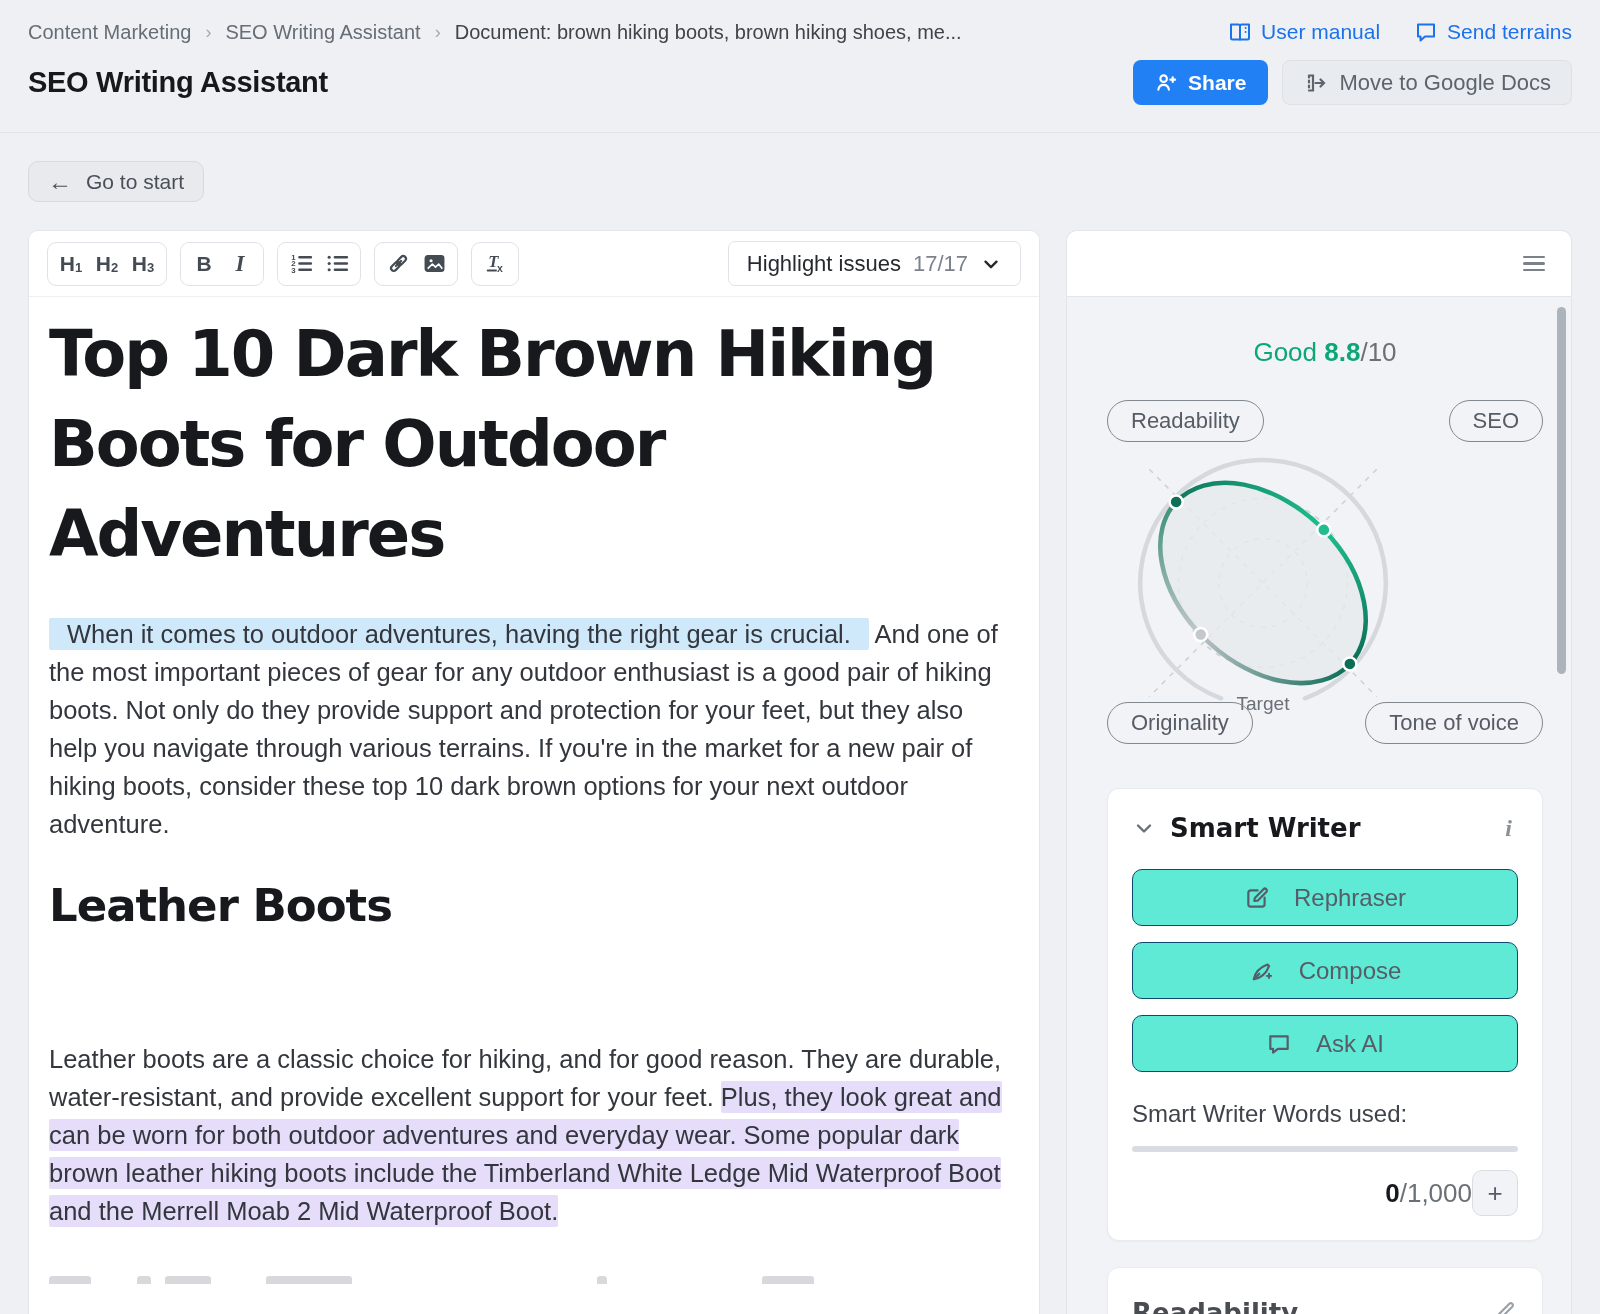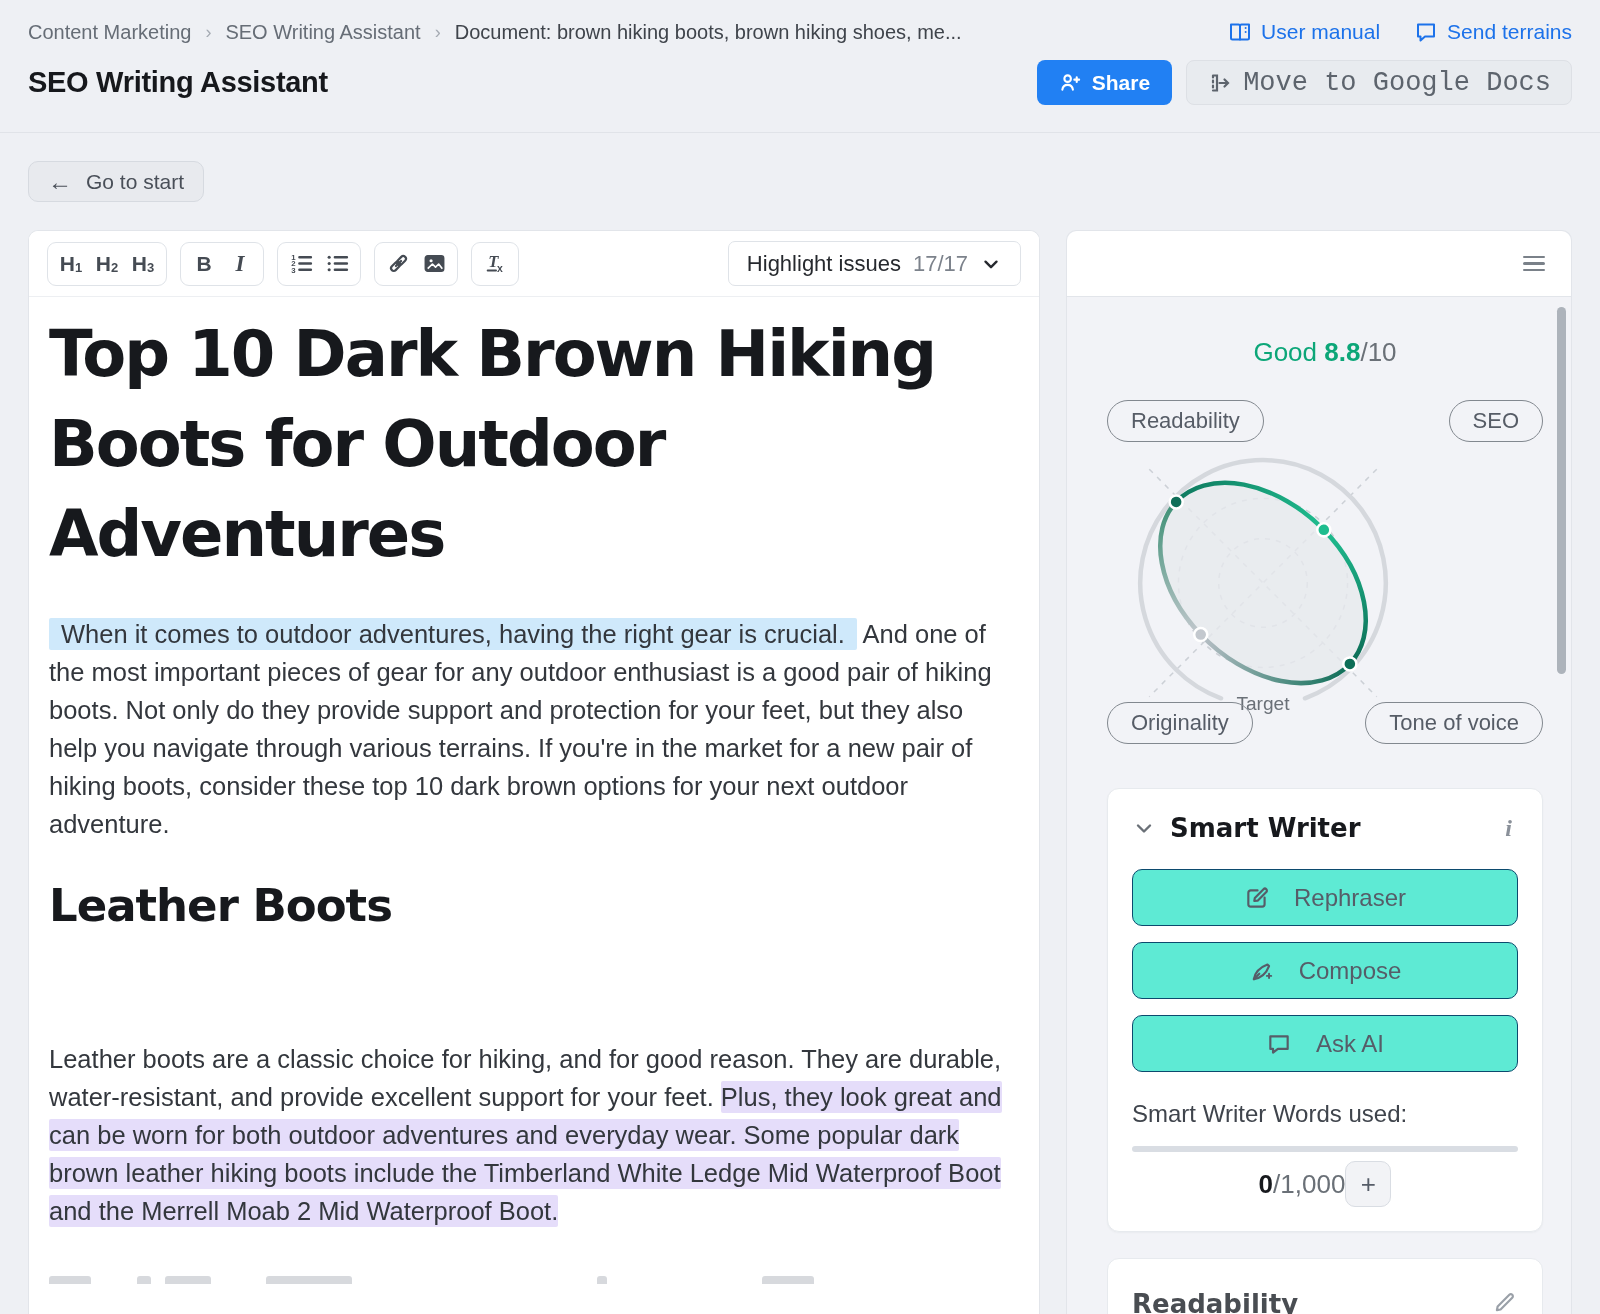--- a/index.html
+++ b/index.html
@@ -17,21 +17,21 @@
   .crumb.current { color:#3f444b; }
   .crumb-sep { color:#a5abb3; margin:0 14px; font-size:18px; }
   .top-links { margin-left:auto; display:flex; gap:34px; }
   .top-link { display:flex; align-items:center; gap:9px; color:#1c72ea; font-size:21px; cursor:pointer; }
   .title-row { display:flex; align-items:center; margin-top:16px; }
   .page-title { font-size:29px; font-weight:bold; color:#16181c; letter-spacing:-.3px; }
   .title-actions { margin-left:auto; display:flex; gap:14px; }
   .btn-share { display:flex; align-items:center; gap:10px; background:#2180f3; color:#fff;
     border:none; border-radius:8px; height:45px; padding:0 22px; font-size:21px; font-weight:bold; cursor:pointer; }
   .btn-move { display:flex; align-items:center; gap:12px; background:#e8ebef; color:#5d646d;
-    border:1px solid #dde0e5; border-radius:8px; height:45px; padding:0 20px; font-size:27px; cursor:pointer;font-family:Liberation Mono, monospace; }
+    border:1px solid #dde0e5; border-radius:8px; height:45px; padding:0 20px; font-size:22px; cursor:pointer; }
 
   
   .go-start { margin:28px 0 0 28px; display:inline-flex; align-items:center; gap:14px;
     background:#e8eaee; border:1px solid #d6dae0; border-radius:10px; height:41px; padding:0 19px;
     font-size:21px; color:#494f58; cursor:pointer; }
   .go-start .arr { font-size:24px; line-height:1; color:#494f58; }
 
   
   .main { position:absolute; left:28px; top:230px; right:28px; bottom:0; display:flex; gap:26px; }
   .card { background:#fff; border:1px solid #e2e5ea; border-bottom:none; border-radius:10px 10px 0 0; }
@@ -50,21 +50,21 @@
   .hl-dd { display:flex; align-items:center; gap:12px; height:45px; border:1px solid #dfe3e8; border-radius:7px;
     padding:0 18px; font-size:22px; cursor:pointer; background:#fff; }
   .hl-dd .lbl { color:#26292e; }
   .hl-dd .cnt { color:#7c828b; }
 
   
   .doc { padding:12px 26px 0 20px; }
   .doc-h1 { font-family:"DejaVu Sans", sans-serif; font-weight:bold; font-size:64px; line-height:90px;
     letter-spacing:-2px; color:#17191d; width:950px; }
   .doc-p { font-size:25.5px; line-height:38px; color:#33373d; margin-top:36px; width:966px; }
-  mark.blue { background:#cfe9fb; color:inherit; border-radius:2px; padding:2px 12px; }
+  mark.blue { background:#cfe9fb; color:inherit; border-radius:2px; padding:2px 18px; }
   mark.purple { background:#e5ddfa; color:inherit; border-radius:2px; padding:2px 0;
     box-decoration-break:clone; -webkit-box-decoration-break:clone; }
   .doc-h2 { font-family:"DejaVu Sans", sans-serif; font-weight:bold; font-size:45px; color:#17191d;
     margin-top:36px; letter-spacing:-1px; }
   .doc-p.second { margin-top:108px; }
   .clipped-line { margin-top:46px; display:flex; gap:0; height:8px; overflow:hidden; }
   .clipped-line i { display:block; height:12px; background:#d7d9dd; border-radius:3px; }
 
   
   .s-header { height:66px; background:#fff; border-bottom:1px solid #e2e5ea;
@@ -88,21 +88,21 @@
   .sw-head { display:flex; align-items:center; gap:14px; }
   .sw-title { font-family:"DejaVu Sans", sans-serif; font-size:26px; font-weight:bold; color:#17191d; }
   .sw-info { margin-left:auto; color:#8a9099; font-family:"Liberation Serif", serif; font-style:italic;
     font-size:24px; font-weight:bold; cursor:pointer; padding:0 6px; }
   .sw-btn { width:100%; height:57px; margin-top:16px; background:#5eead4; border:1px solid #0c4a6e;
     border-radius:10px; display:flex; align-items:center; justify-content:center; gap:24px;
     font-size:24px; color:#565d68; cursor:pointer; }
   .sw-btn:first-of-type { margin-top:26px; }
   .sw-label { margin-top:28px; font-size:24px; color:#3f444c; }
   .sw-progress { margin-top:18px; height:6px; background:#d9dde3; border-radius:3px; }
-  .sw-counter-row { margin-top:9px; display:flex; align-items:center; justify-content:center; }
+  .sw-counter-row { margin-top:18px; display:flex; align-items:center; justify-content:flex-end; }
   .sw-count { font-size:26px; color:#6a7077; }
   .sw-count b { color:#17191d; }
   .sw-plus { width:46px; height:46px; border:1px solid #d9dde3; background:#f2f3f6; border-radius:10px;
     font-size:26px; color:#565d68; cursor:pointer; display:flex; align-items:center; justify-content:center; }
 
   
   .rd-card { margin-top:26px; background:#fff; border:1px solid #e7eaee; border-radius:12px 12px 0 0;
     padding:30px 24px 40px; display:flex; align-items:flex-start; }
   .rd-title { font-family:"DejaVu Sans", sans-serif; font-size:26px; font-weight:bold; color:#2a2e34; opacity:.85; }
   .rd-edit { margin-left:auto; color:#9aa0a8; cursor:pointer; }

